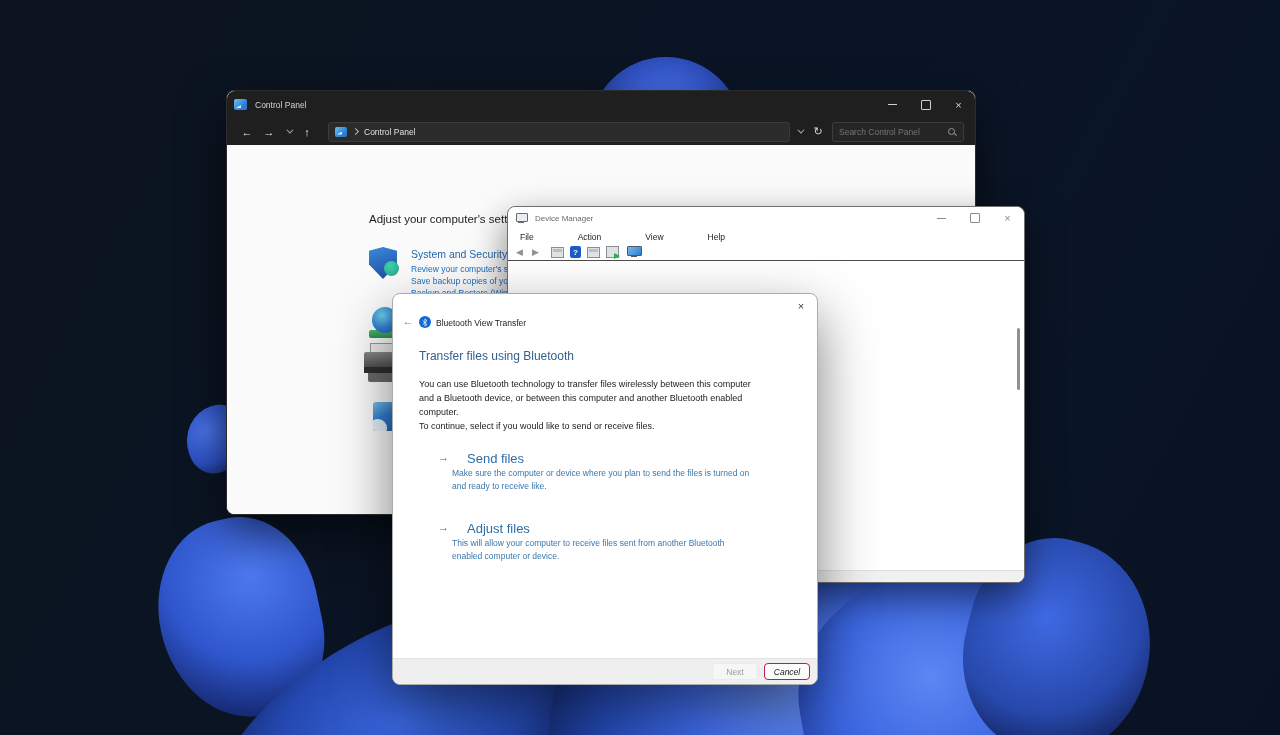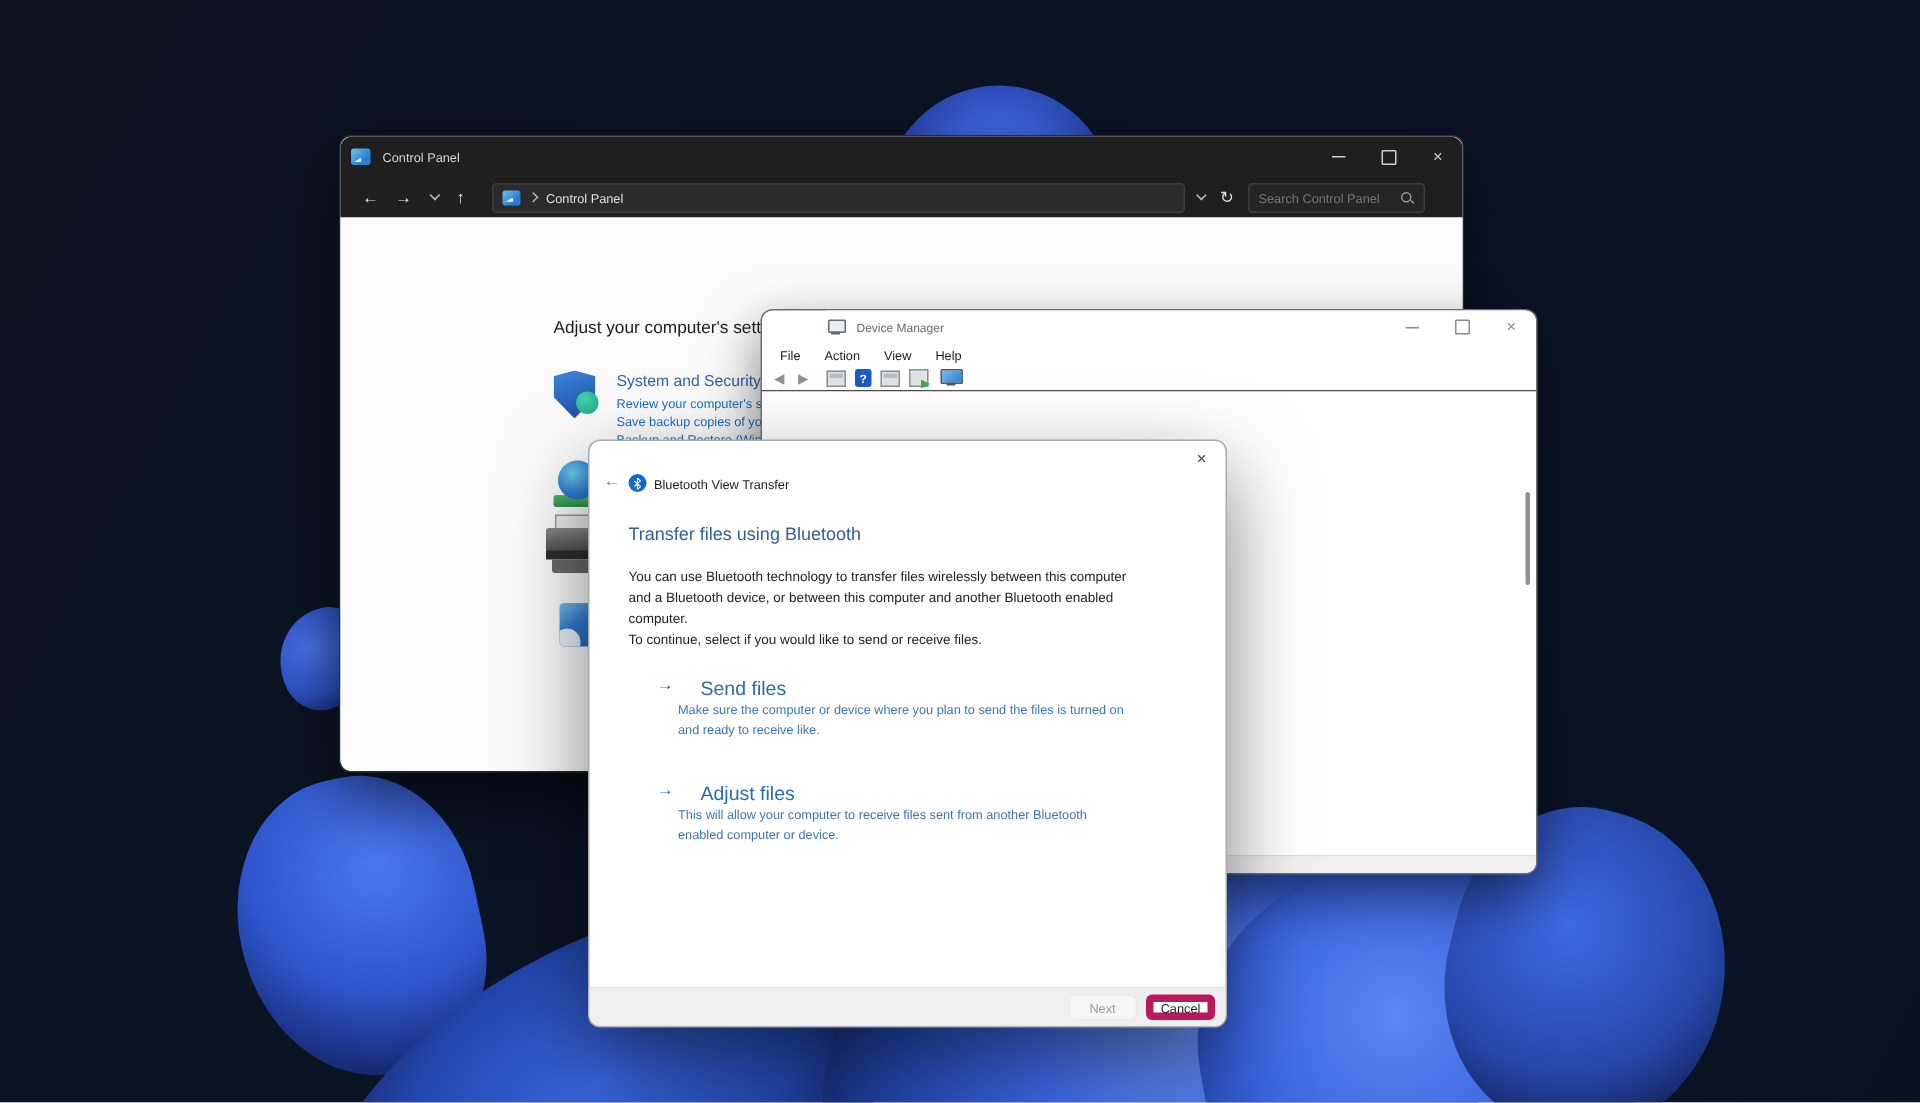--- a/index.html
+++ b/index.html
@@ -53,21 +53,21 @@
   .nav-glyph { color:#e3e3e3; font-size:11px; width:22px; text-align:center; }
   .chev { display:inline-block; width:5px; height:5px; border-right:1px solid #b5b5b5; border-bottom:1px solid #b5b5b5; }
   .chev-down { transform:rotate(45deg) translateY(-2px); }
   .chev-right { transform:rotate(-45deg); }
   .nav-chev { width:16px; display:flex; justify-content:center; align-items:center; }
   .cp-address { margin-left:10px; width:462px; height:20px; background:#2b2b2b; border:1px solid #3c3c3c;
     border-radius:3px; display:flex; align-items:center; padding:0 6px; gap:6px; }
   .cp-address .crumb { font-size:8.5px; color:#e0e0e0; }
   .addr-chev-btn { width:18px; display:flex; justify-content:center; align-items:center; height:100%; }
   .nav-refresh { color:#dcdcdc; font-size:11px; width:20px; text-align:center; }
-  .cp-search { margin-left:4px; width:118px; height:20px; background:#252525; border:1px solid #3c3c3c;
+  .cp-search { margin-left:4px; width:132px; height:20px; background:#252525; border:1px solid #3c3c3c;
     border-radius:3px; display:flex; align-items:center; padding:0 6px; }
   .cp-search input { flex:1; min-width:0; background:transparent; border:none; outline:none;
     color:#9a9a9a; font-size:8.5px; font-family:inherit; }
   .mag { position:relative; width:10px; height:10px; flex:0 0 auto; }
   .mag::before { content:""; position:absolute; left:1px; top:1px; width:5px; height:5px;
     border:1px solid #9a9a9a; border-radius:50%; }
   .mag::after { content:""; position:absolute; left:7px; top:7px; width:3px; height:1px;
     background:#9a9a9a; transform:rotate(45deg); }
   .cp-content { position:absolute; left:0; top:54px; right:0; bottom:0; background:#fbfbfb;
     border-radius:0 0 8px 8px; overflow:hidden; }
@@ -97,30 +97,30 @@
     background:linear-gradient(150deg,#7cc0ea 0%,#2f7fd6 45%,#2363b4 100%); overflow:hidden; }
   .icon-programs::after { content:""; position:absolute; left:-4px; bottom:-6px; width:18px; height:18px;
     border-radius:50%; background:#e9f2fa; }
   .icon-user { position:absolute; left:382px; top:101px; width:25px; height:25px; border-radius:50%;
     background:radial-gradient(circle at 40% 32%, #38c6a0, #1f9f7f); }
 
   
   .dm { left:507px; top:206px; width:518px; height:377px; border-radius:8px;
     border:1px solid #6f6f6f; box-shadow:0 14px 36px rgba(0,0,0,.5); z-index:20; }
   .dm-titlebar { height:22px; display:flex; align-items:center; padding-left:8px;
-    border-radius:8px 8px 0 0; background:#fff;margin-left:36px; }
+    border-radius:8px 8px 0 0; background:#fff; }
   .icon-computer { width:12px; height:10px; position:relative; flex:0 0 auto; }
   .icon-computer::before { content:""; position:absolute; left:0; top:0; width:10px; height:7px;
     border:1px solid #6a6a6a; background:#e8eef4; border-radius:1px; }
   .icon-computer::after { content:""; position:absolute; left:2px; top:8px; width:6px; height:2px; background:#6a6a6a; }
   .dm-title { margin-left:7px; font-size:8px; color:#6b6b6b; }
   .dm .wc-btn { color:#8a8a8a; }
   .dm .wc-min::before { background:#8a8a8a; }
   .dm .wc-max::before { border-color:#8a8a8a; }
-  .dm-menubar { height:15px; display:flex; align-items:center; padding-left:4px; background:#fff; }
+  .dm-menubar { height:15px; display:flex; align-items:center; padding-left:4px; background:#fff;gap:28px; }
   .dm-menu-item { font-size:8.5px; color:#1a1a1a; padding:0 8px; }
   .dm-toolbar { height:16px; display:flex; align-items:center; padding-left:5px; gap:3px; background:#fff; }
   .tb-arrow { font-size:9px; color:#8f9399; width:13px; text-align:center; }
   .tb-box { width:13px; height:11px; border:1px solid #8a8f94; background:#dfe3e6; position:relative; }
   .tb-box::before { content:""; position:absolute; left:1px; top:1px; right:1px; height:3px; background:#b9c0c6; }
   .tb-help { width:11px; height:12px; border-radius:2px; background:#1b5cc8; color:#fff; font-size:8px;
     font-weight:bold; display:flex; align-items:center; justify-content:center; margin:0 3px; }
   .tb-scan { width:13px; height:12px; border:1px solid #8a8f94; background:#dfe3e6; position:relative; margin-left:3px; }
   .tb-scan::after { content:""; position:absolute; right:-2px; bottom:-2px; width:6px; height:6px;
     background:#2fae4f; clip-path:polygon(0 0,100% 50%,0 100%); }
@@ -156,21 +156,21 @@
   .bt-p2 { top:126px; }
   .bt-opt-arrow { position:absolute; left:45px; color:#2e6da4; font-size:11px; }
   .bt-opt-label { position:absolute; left:74px; font-size:13px; color:#2e6da4; }
   .bt-opt-desc { position:absolute; left:59px; width:300px; font-size:8.5px; line-height:1.5; color:#3b77ad; }
   .bt-footer { position:absolute; left:0; right:0; bottom:0; height:26px; background:#efefef;
     border-top:1px solid #e2e2e2; border-radius:0 0 8px 8px; display:flex; align-items:center;
     justify-content:flex-end; gap:6px; padding-right:7px; }
   .bt-btn { width:46px; height:17px; border-radius:4px; font-size:8.5px; display:flex;
     align-items:center; justify-content:center; font-family:inherit; }
   .bt-next { background:#f6f6f6; border:1px solid #ebebeb; color:#9b9b9b; }
-  .bt-cancel { background:#fcfcfc; border:5px solid #be185d; color:#1d1d1d; }
+  .bt-cancel { background:#fcfcfc; border:1px solid #be185d; color:#1d1d1d;font-style:italic; }
 </style>
 </head>
 <body>
 
 <div class="desktop">
 
   <div class="wallpaper">
     <div class="blob blob-dome"></div>
     <div class="blob blob-left-petal"></div>
     <div class="blob blob-left-bloom"></div>

